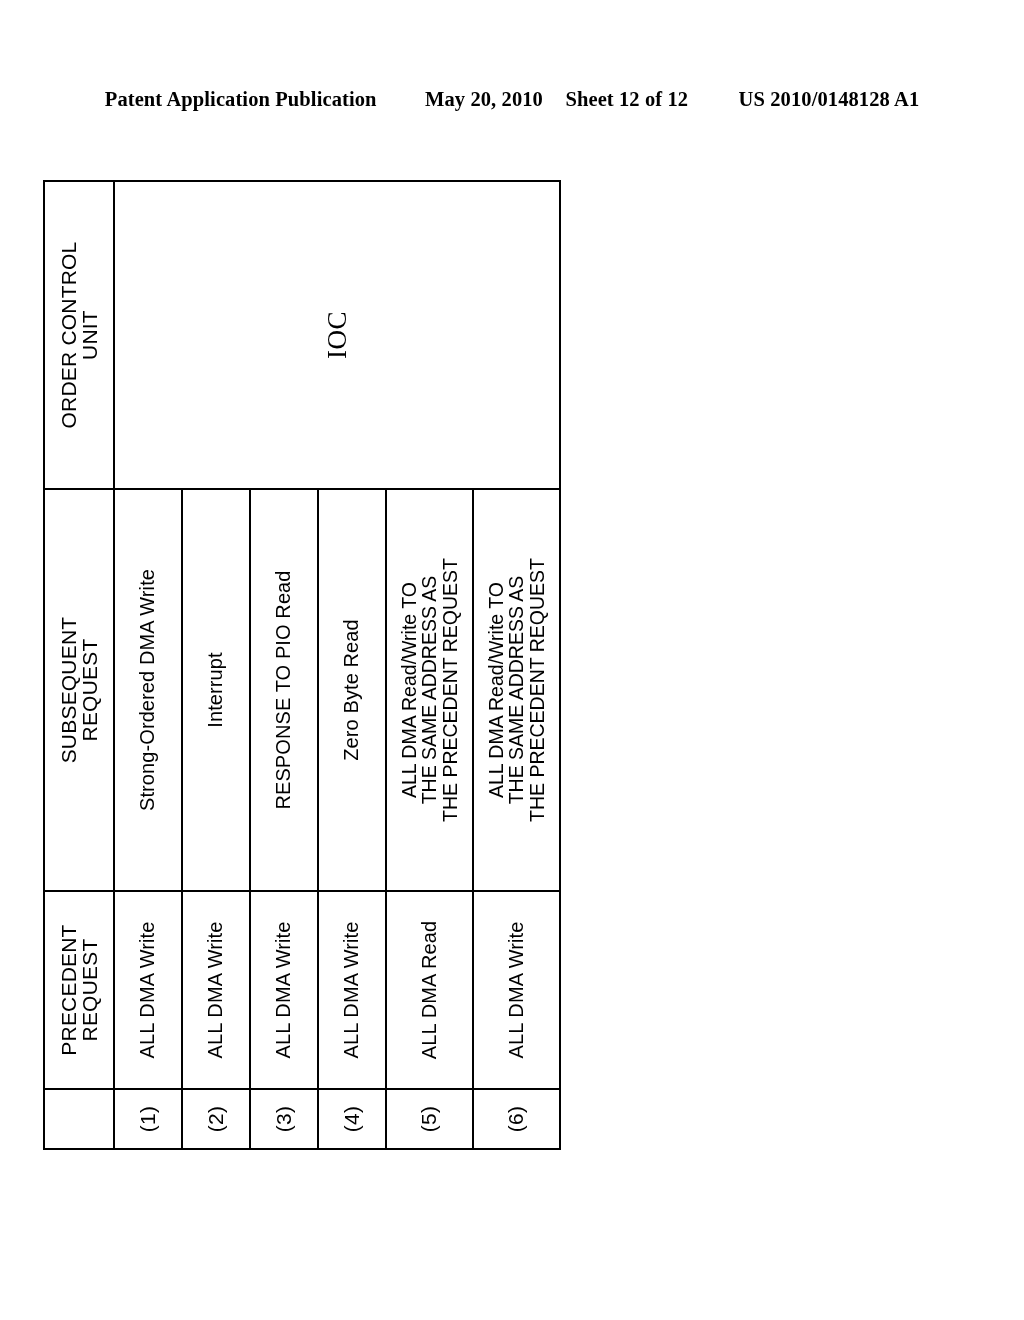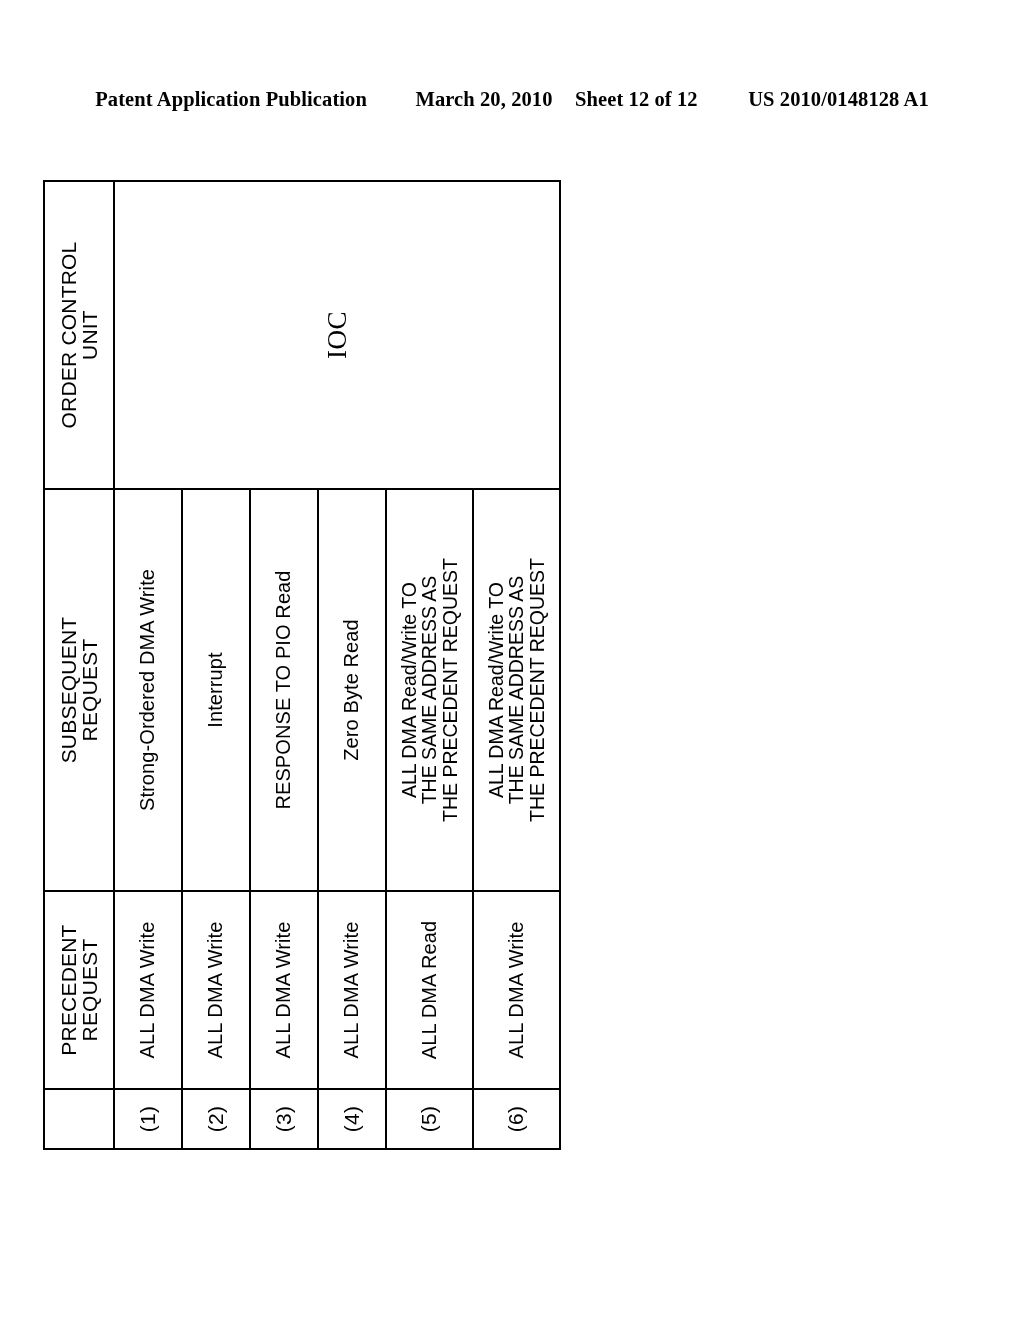--- a/index.html
+++ b/index.html
@@ -115,21 +115,21 @@
     letter-spacing: 0.5px;
   }
   .blank-cell { }
 </style>
 </head>
 <body>
 
 <div class="pub-header">
   <span class="seg">Patent Application Publication</span>
   <span class="gap-wide"></span>
-  <span class="seg">March 20, 2010</span>
+  <span class="seg">May 20, 2010</span>
   <span class="gap-mid"></span>
   <span class="seg">Sheet 12 of 12</span>
   <span class="gap-wide2"></span>
   <span class="seg">US 2010/0148128 A1</span>
 </div>
 
 <div class="figure-stage">
 
   <div class="fig-label">FIG. 13</div>
 

